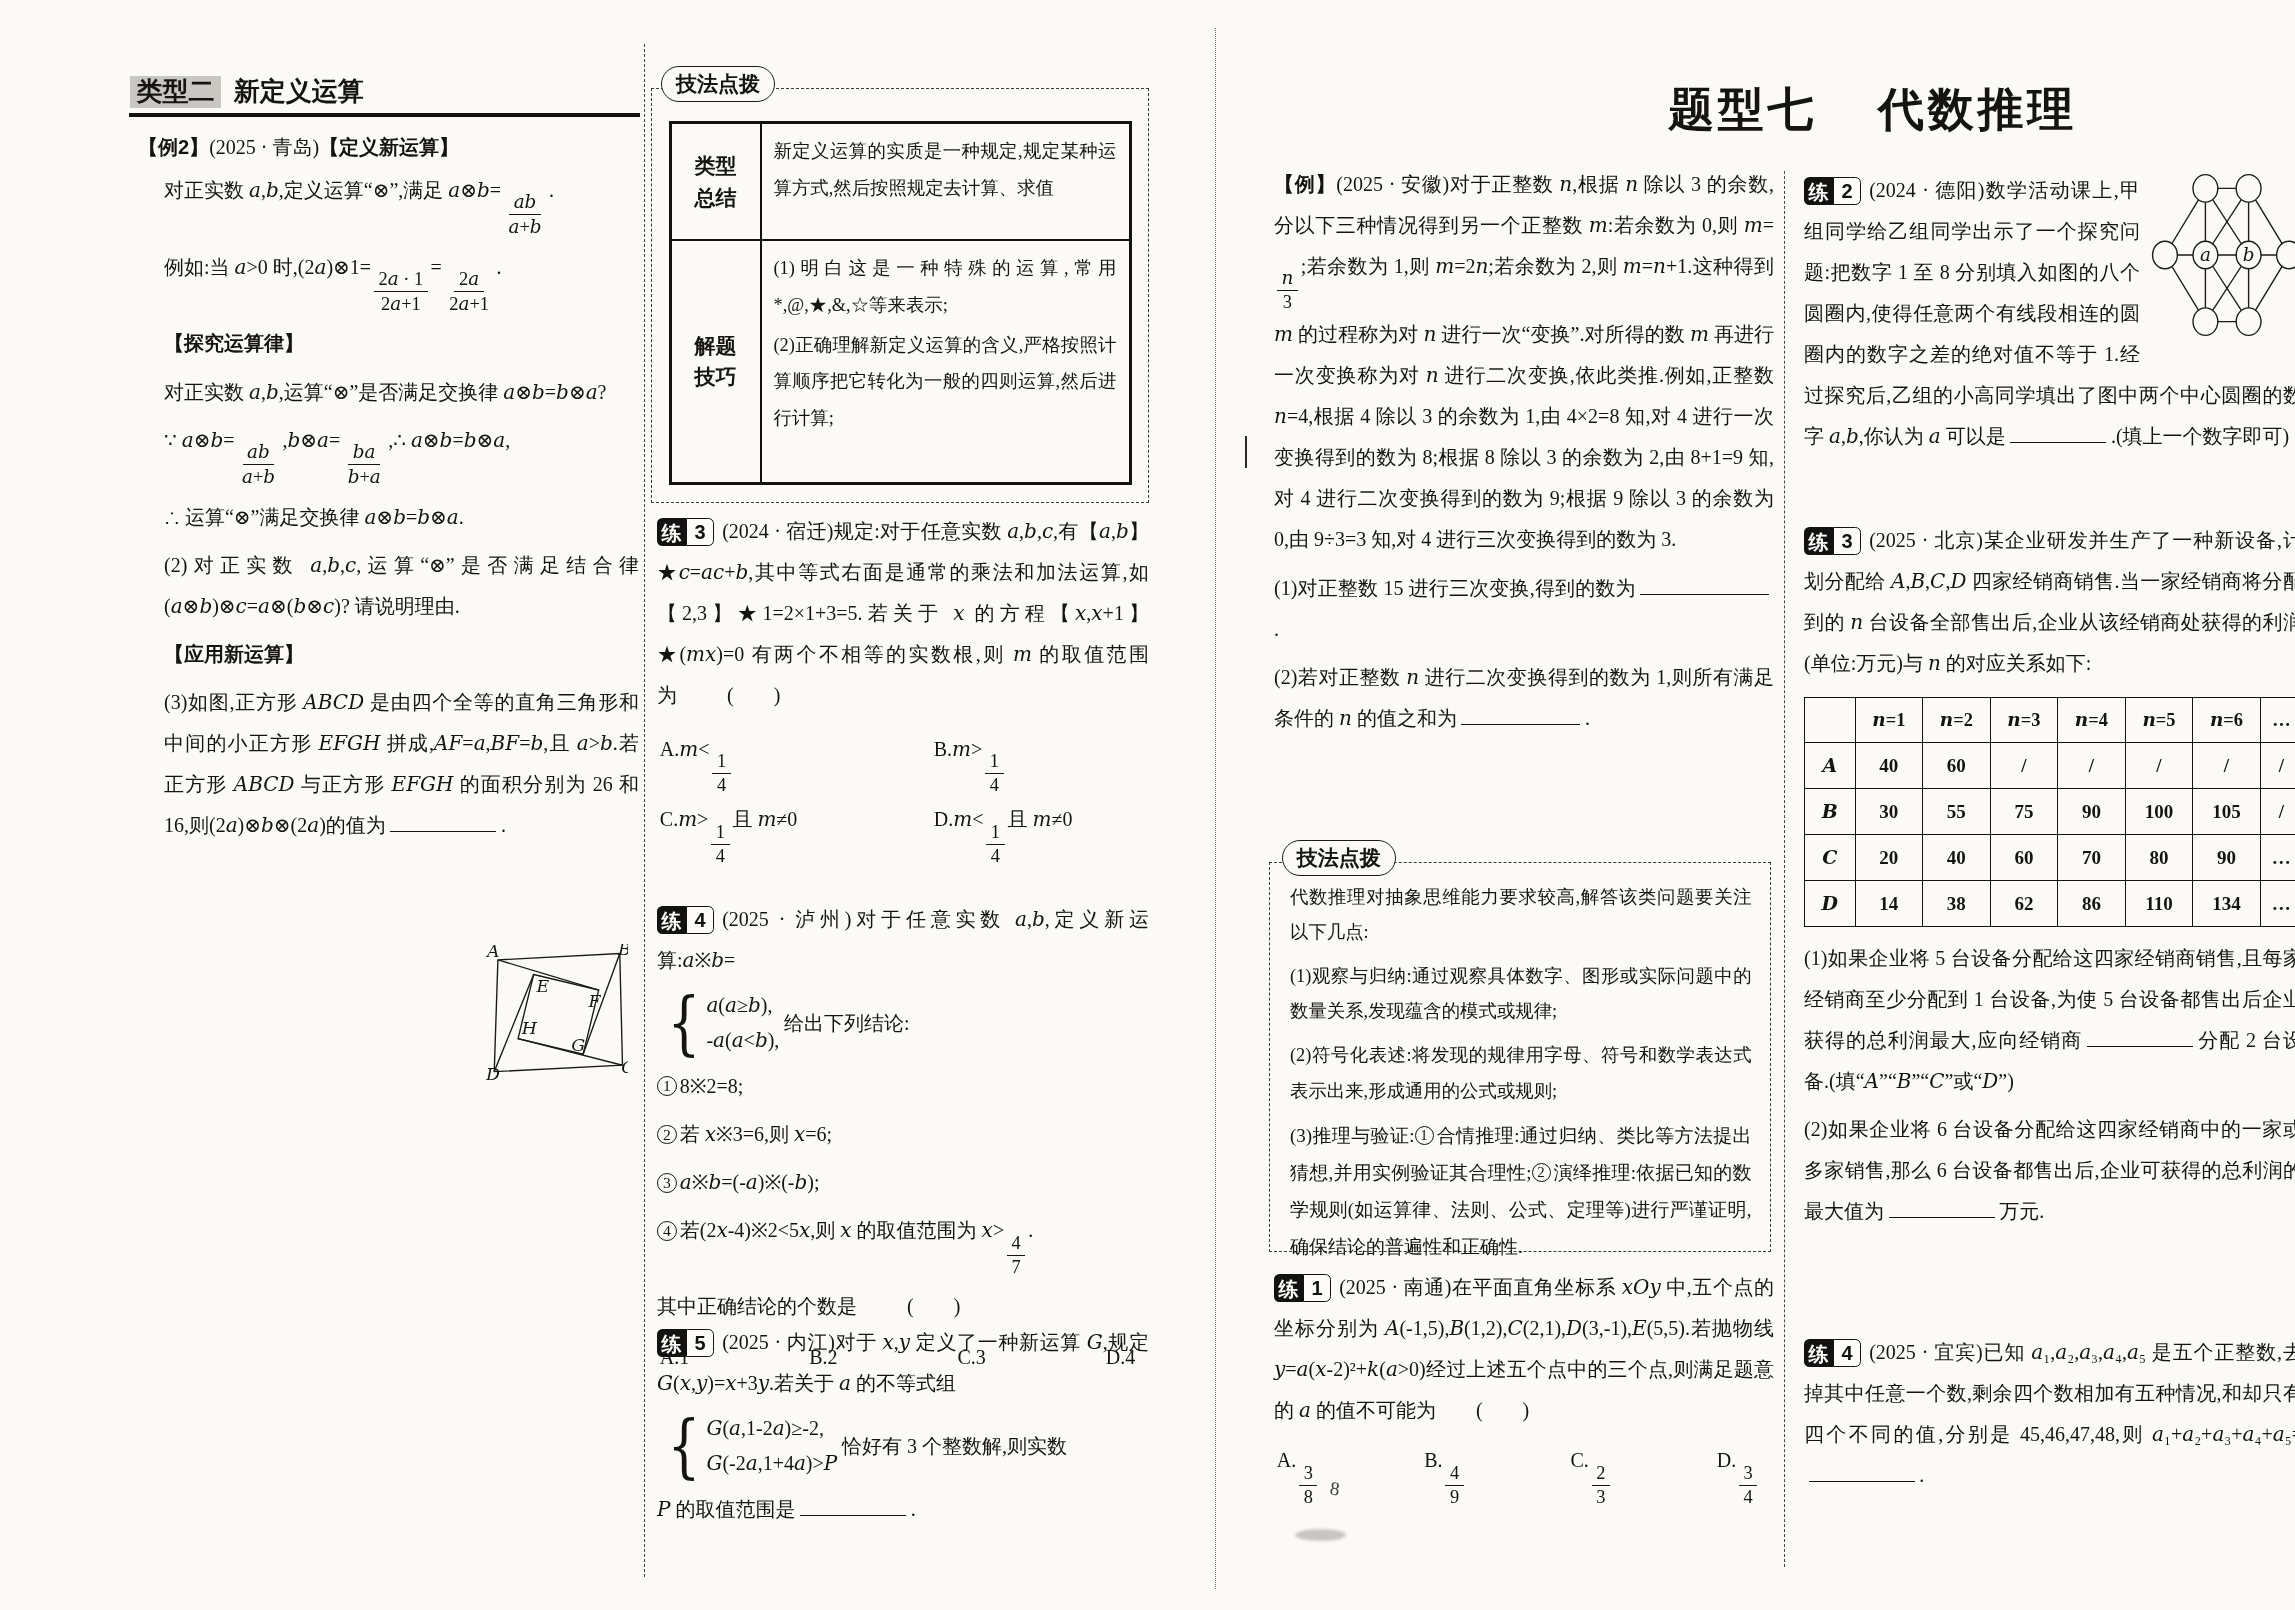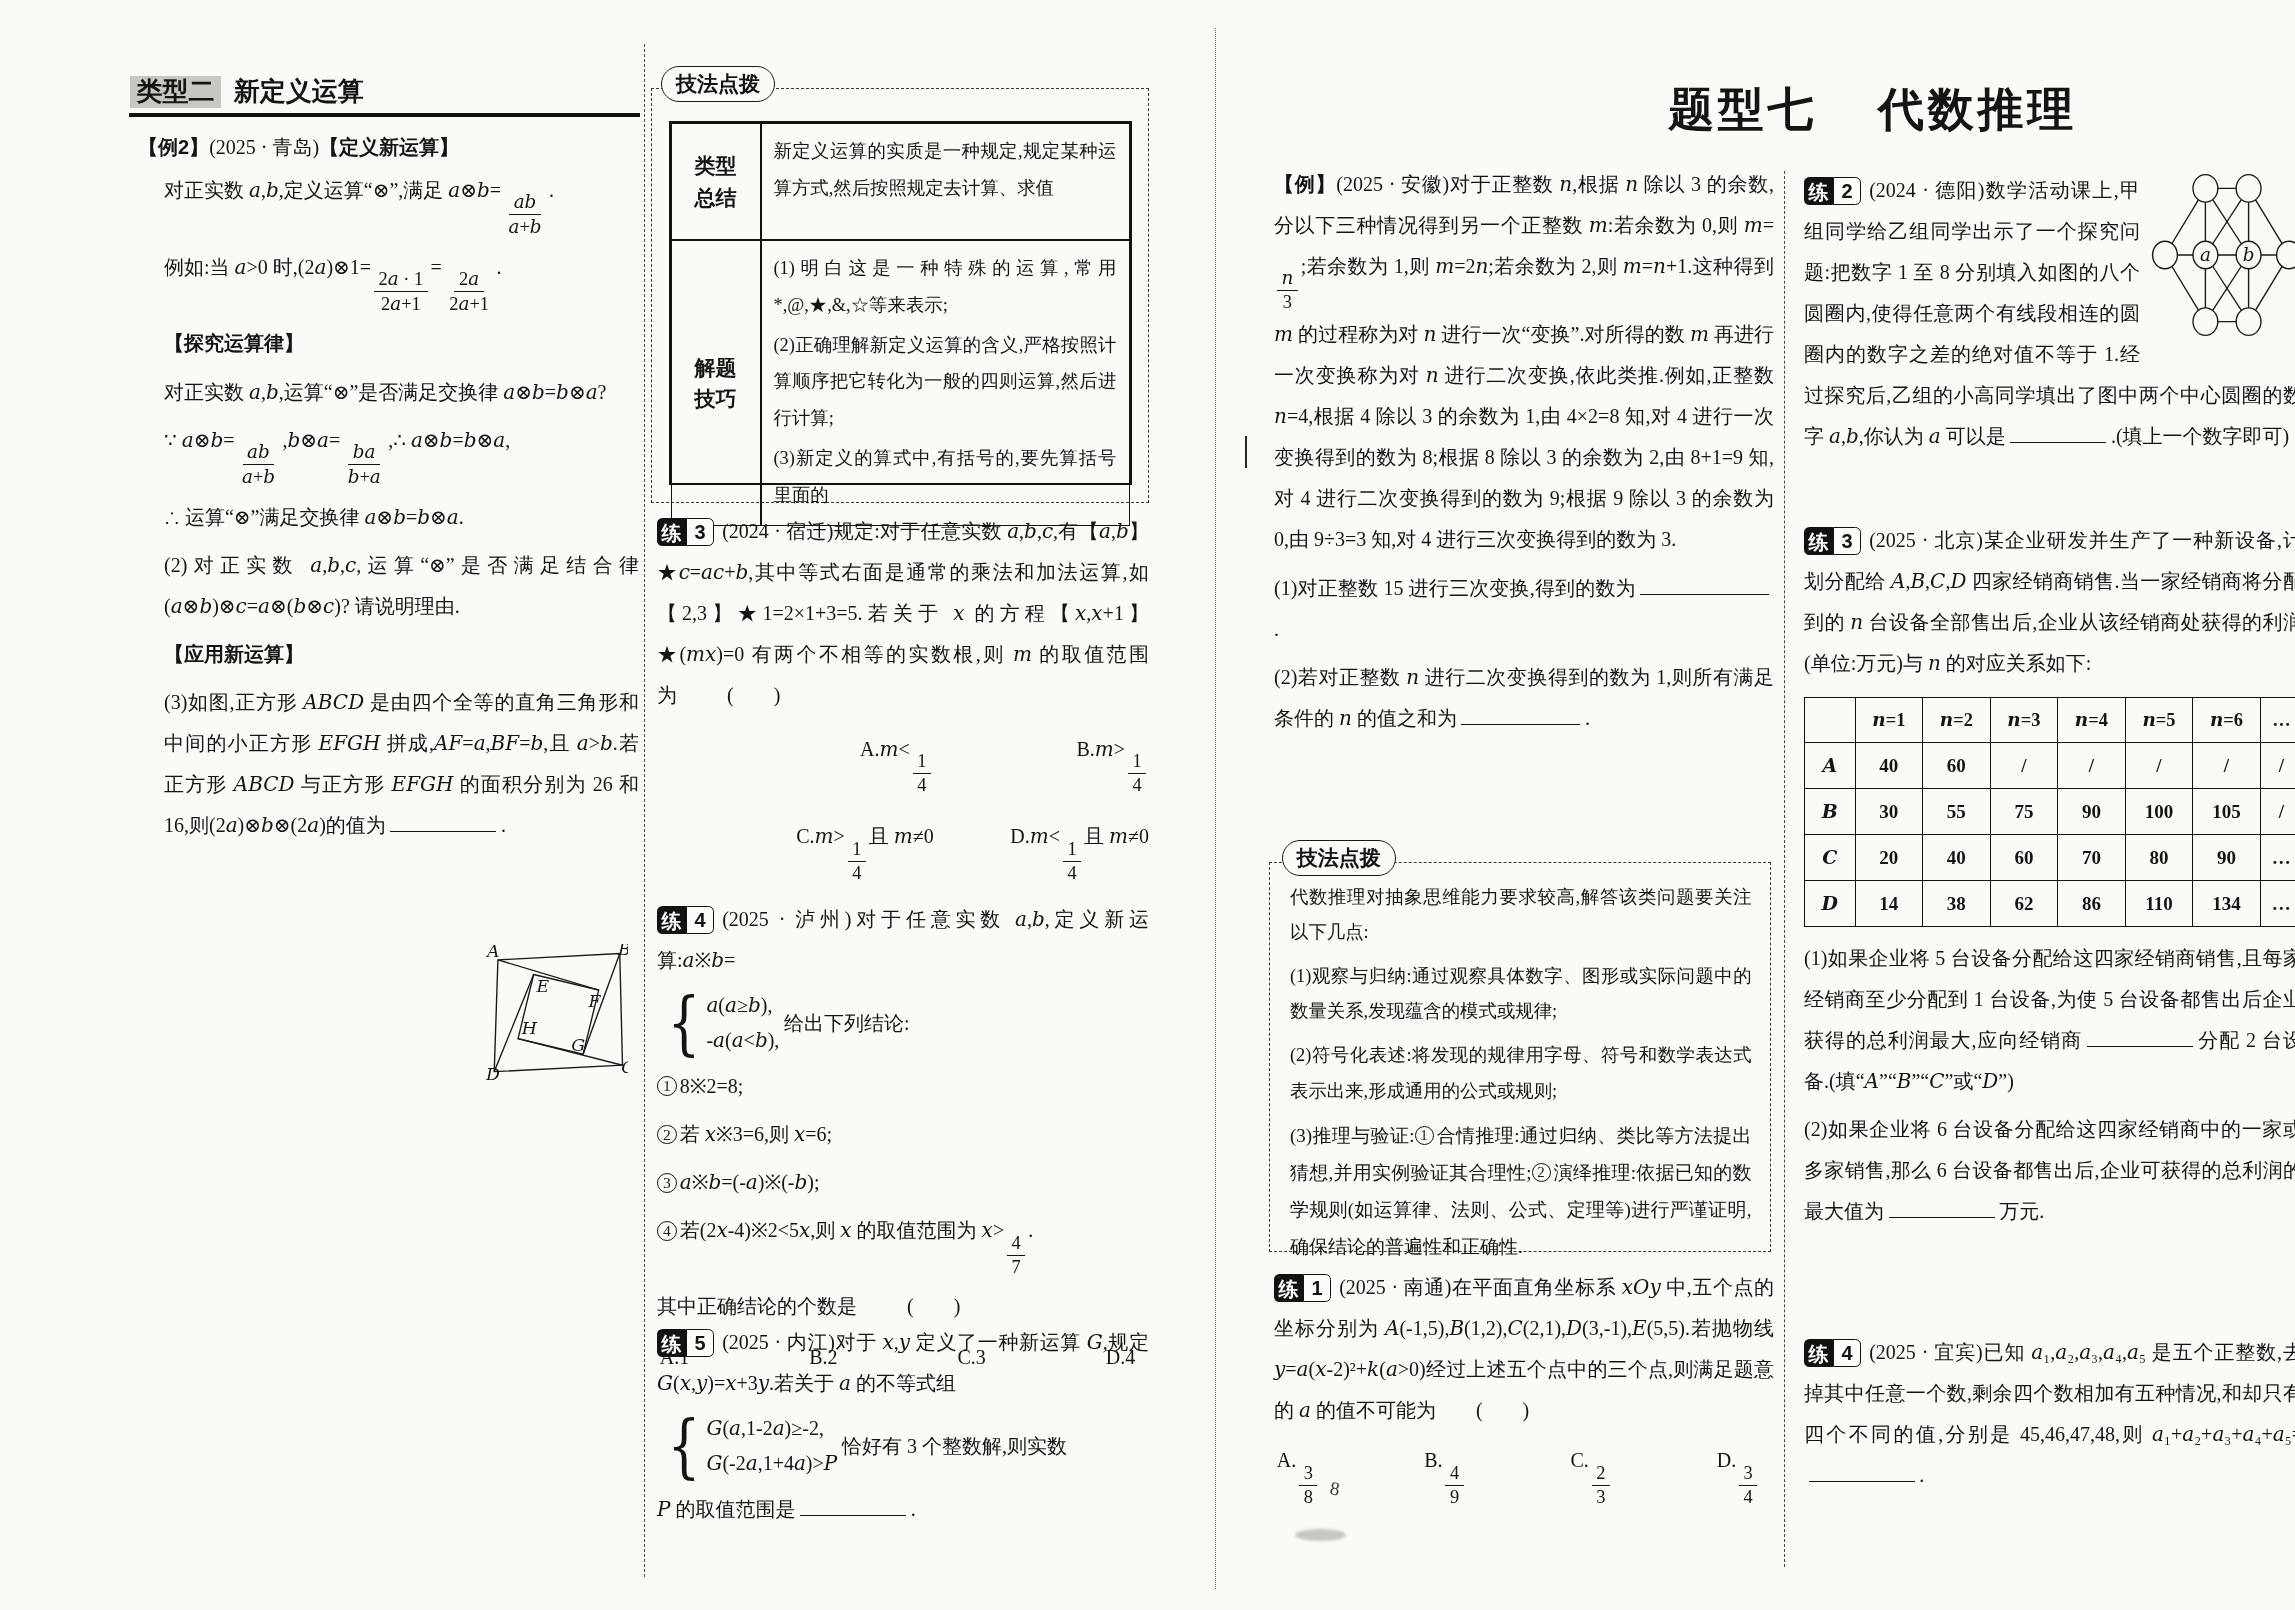--- a/index.html
+++ b/index.html
@@ -31,21 +31,21 @@
   .cases{display:inline-flex;align-items:center;margin:0 4.6px;}
   .cases .brace{font-family:"DejaVu Serif",serif;font-size:69px;font-weight:400;line-height:0.9;
                 transform:scaleX(0.75);margin-right:0.9px;}
   .cases .cline{display:block;line-height:1.75;white-space:nowrap;}
   
   .tag{display:inline-flex;vertical-align:-1.8px;margin-right:8.3px;
        font-family:"Liberation Sans","DejaVu Sans",sans-serif;font-weight:bold;font-size:20px;line-height:1;}
   .tag .tz{background:#141210;color:#fff;padding:4.6px 4.6px 3.7px 4.6px;border-radius:5.5px 0 0 5.5px;}
   .tag .tn{border:1.8px solid #141210;background:#fdfcf9;color:#141210;padding:2.8px 7.3px 1.8px 7.3px;border-radius:0 5.5px 5.5px 0;}
   
-  .optgrid2{display:grid;grid-template-columns:56% 44%;row-gap:26px;margin:21px 0 4.6px 2.8px;text-align:right;}
+  .optgrid2{display:grid;grid-template-columns:56% 44%;row-gap:9px;margin:21px 0 4.6px 2.8px;}
   .optrow{display:flex;justify-content:space-between;margin:18.4px 13.8px 4.6px 2.8px;}
   
   .tipsbox{position:absolute;border:1.8px dashed #3c3a37;background:transparent;}
   .badge{position:absolute;background:#fbfaf6;border:1.8px solid #1c1a18;border-radius:21px;
          padding:2.8px 13.8px 3.7px 13.8px;font-family:"Liberation Sans","DejaVu Sans",sans-serif;
          font-weight:bold;font-size:21px;z-index:3;white-space:nowrap;}
   
   .ttable{position:absolute;left:16.5px;right:16.5px;top:32px;bottom:17.4px;border:2.3px solid #14120f;
           display:grid;grid-template-columns:90px 1fr;grid-template-rows:117px 1fr;}
   .tcell{border:1.4px solid #14120f;padding:9.2px 12px;}
@@ -142,21 +142,20 @@
     </div>
     <div class="tcell tbody">新定义运算的实质是一种规定,规定某种运算方式,然后按照规定去计算、求值</div>
     <div class="tcell thead">
       <span>解题</span>
       <span>技巧</span>
     </div>
     <div class="tcell tbody">
 
     <div class="para">(1)明白这是一种特殊的运算,常用 *,@,★,&amp;,☆等来表示;</div>
         <div class="para">(2)正确理解新定义运算的含义,严格按照计算顺序把它转化为一般的四则运算,然后进行计算;</div>
-        <div class="para">(3)新定义的算式中,有括号的,要先算括号里面的</div>
       </div>
   </div>
 </div>
 
 <div class="abs" style="left:657px;top:511px;width:492px;">
   <div class="para">
     <span class="tag">
         <span class="tz">练</span>
         <span class="tn">3</span>
       </span><span>(2024 · 宿迁)规定:对于任意实数 <i class="mv">a</i>,<i class="mv">b</i>,<i class="mv">c</i>,有【<i class="mv">a</i>,<i class="mv">b</i>】★<i class="mv">c</i>=<i class="mv">ac</i>+<i class="mv">b</i>,其中等式右面是通常的乘法和加法运算,如【2,3】★1=2×1+3=5.若关于 <i class="mv">x</i> 的方程【<i class="mv">x</i>,<i class="mv">x</i>+1】★(<i class="mv">mx</i>)=0 有两个不相等的实数根,则 <i class="mv">m</i> 的取值范围为&nbsp;&nbsp;&nbsp;&nbsp;&nbsp;&nbsp;&nbsp;&nbsp;&nbsp;&nbsp;(&nbsp;&nbsp;&nbsp;&nbsp;&nbsp;&nbsp;&nbsp;&nbsp;)</span>

